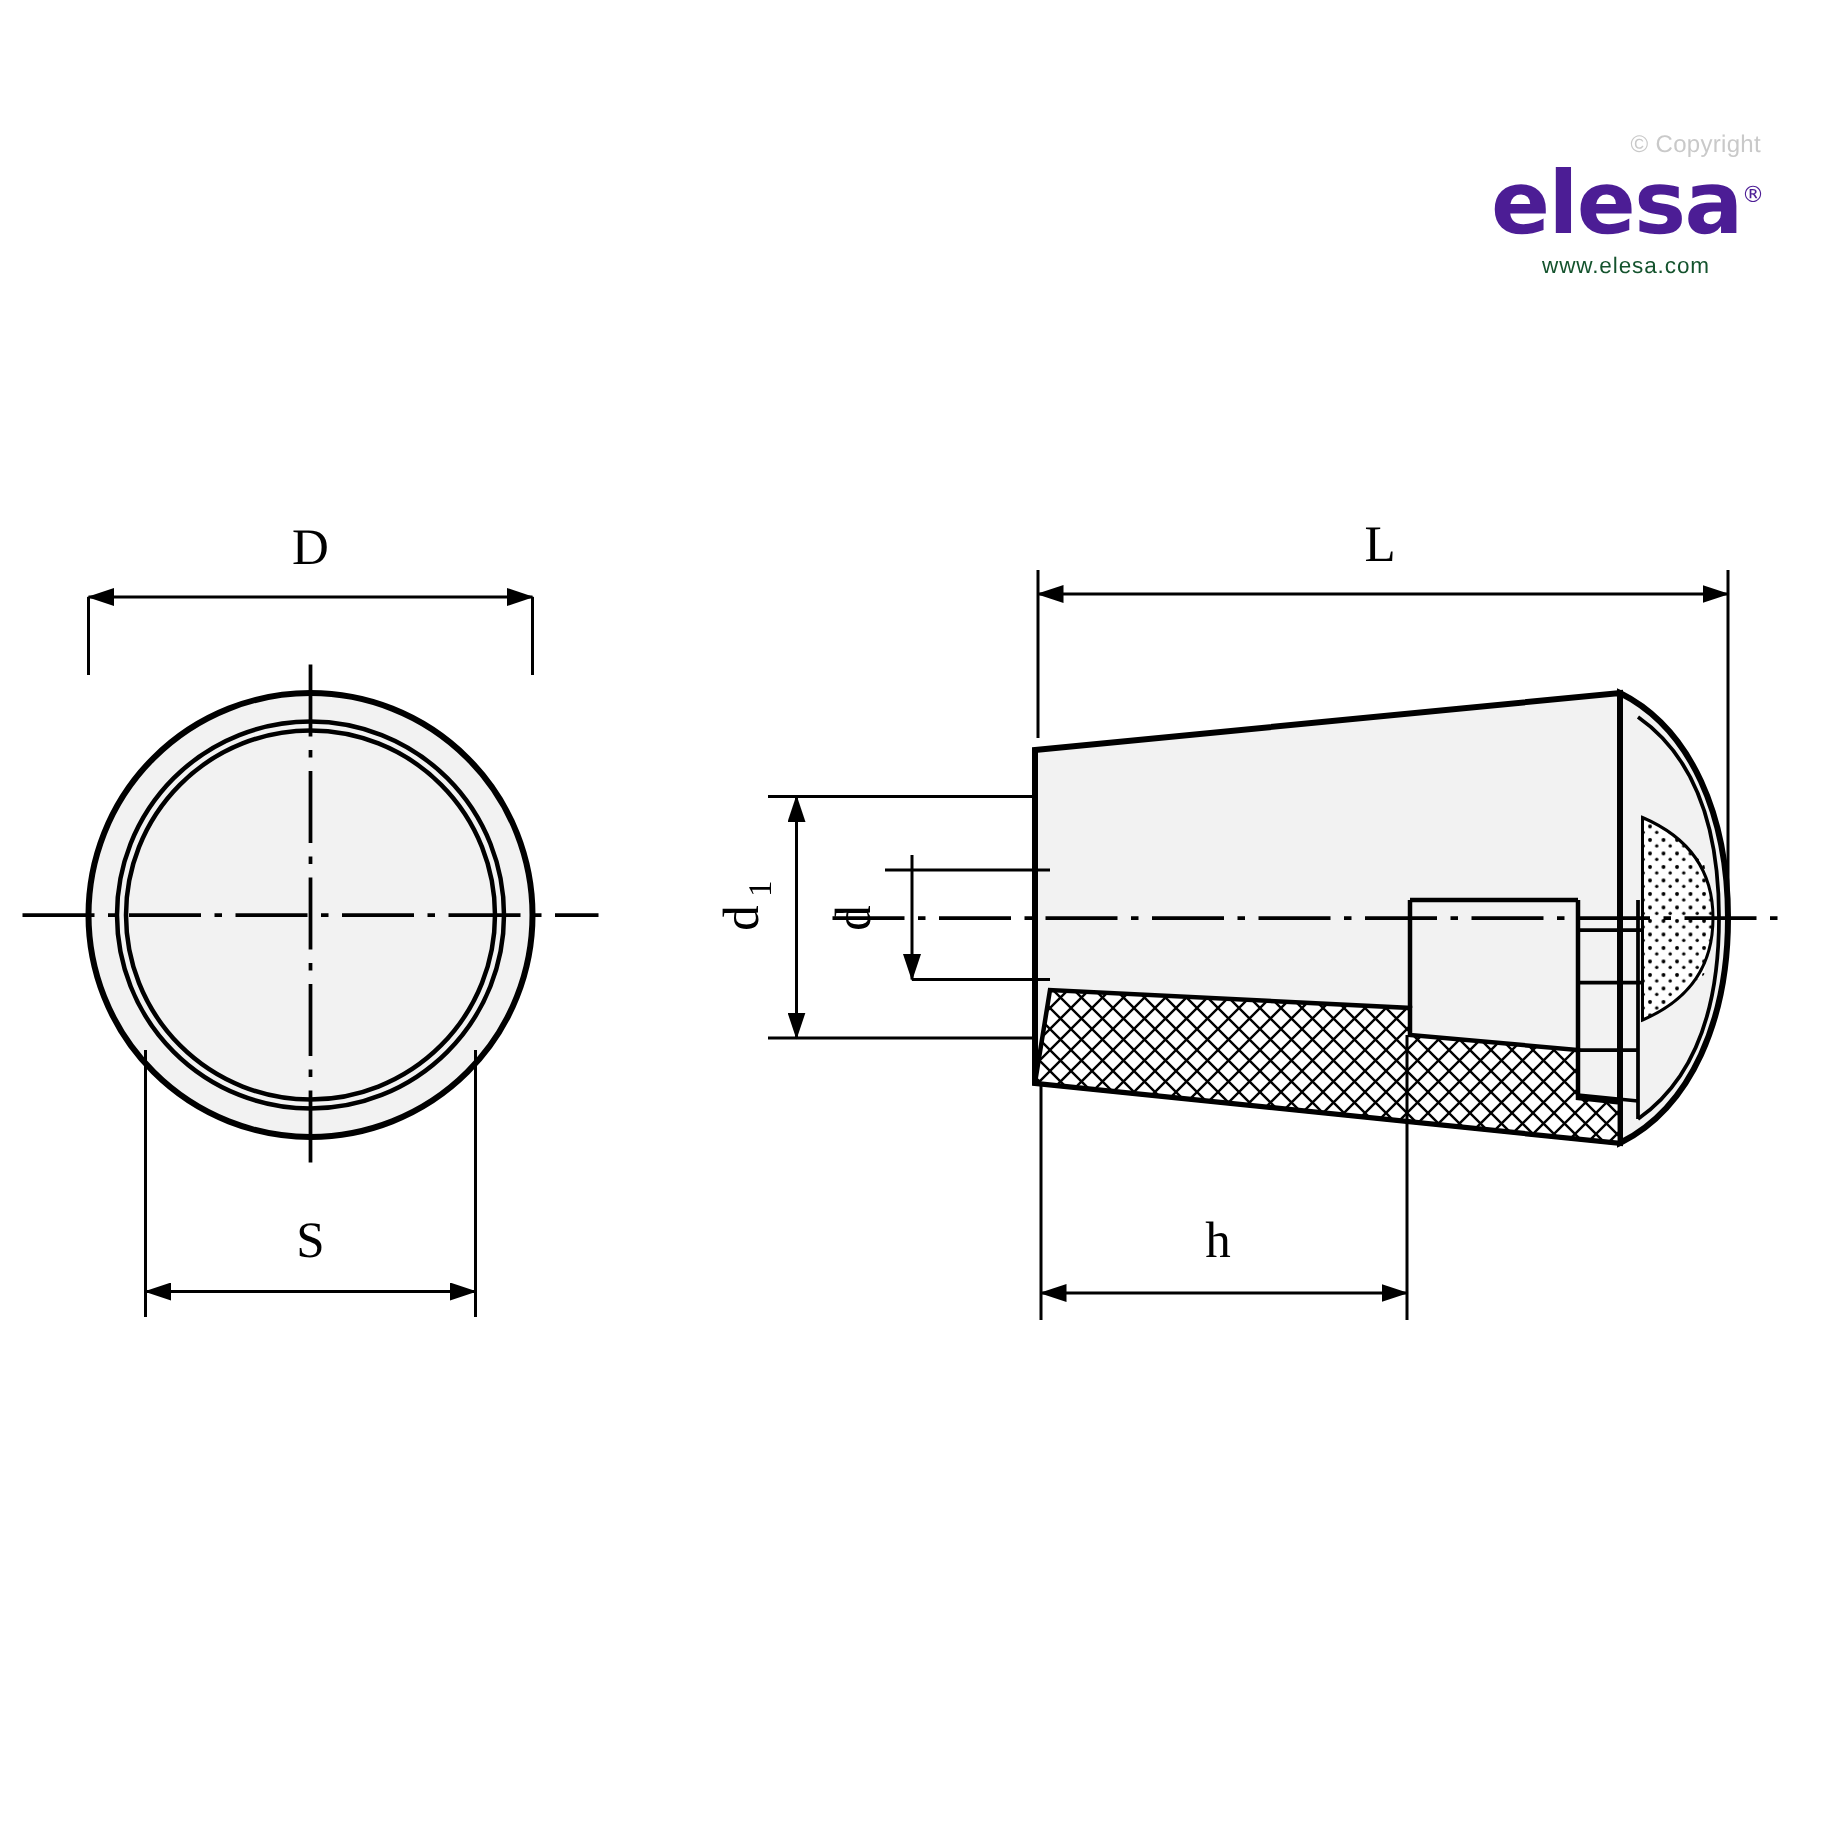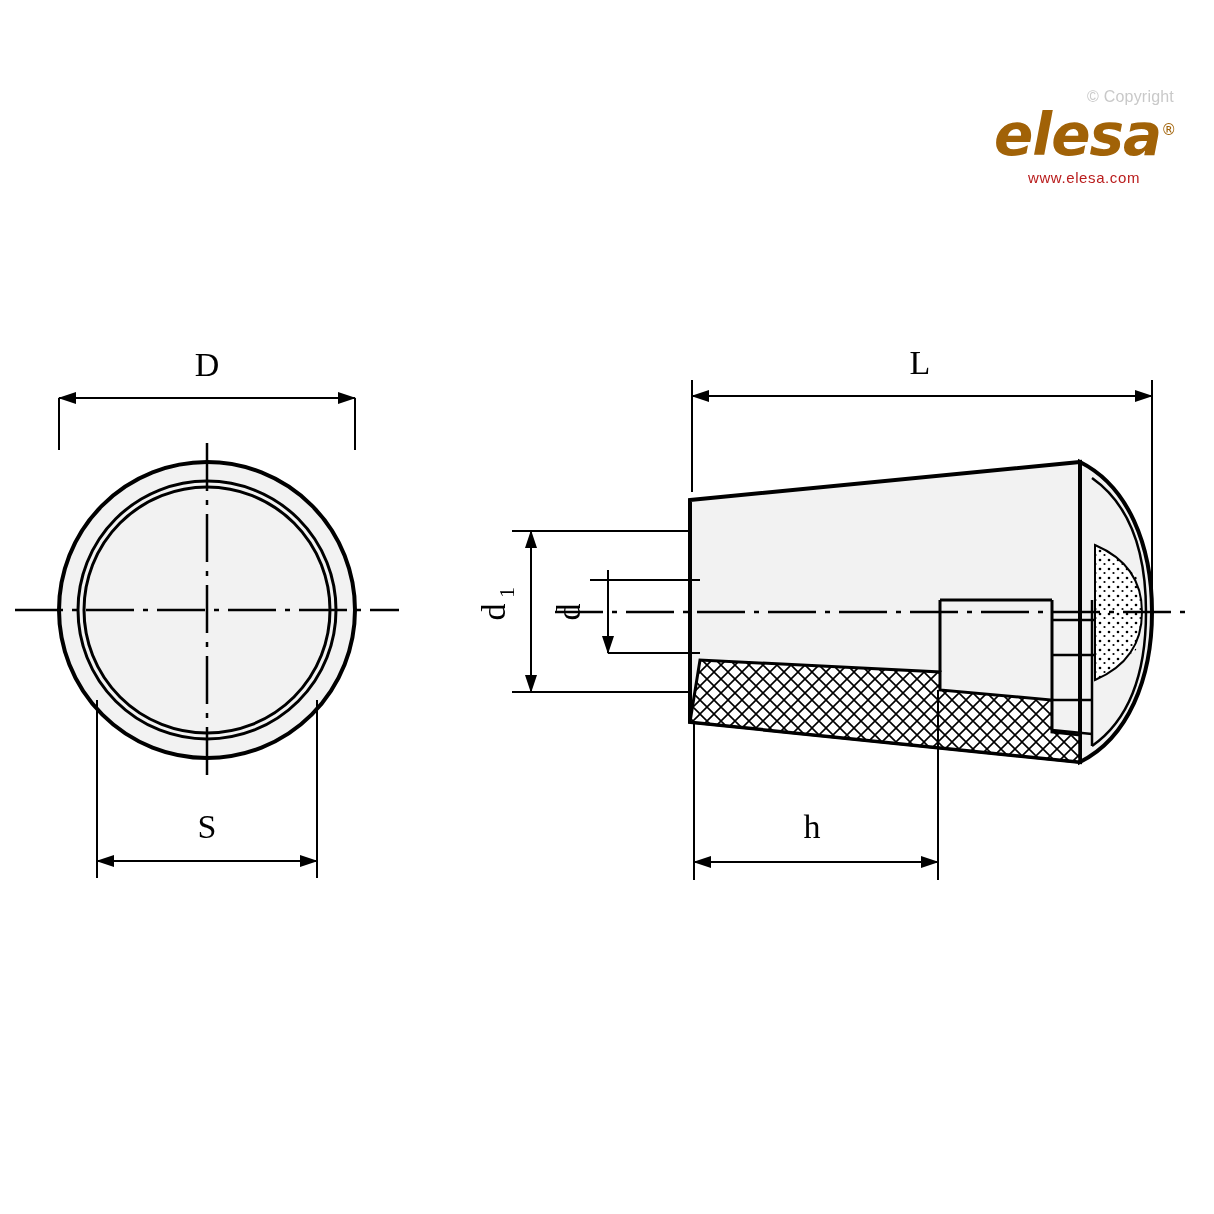--- a/index.html
+++ b/index.html
@@ -31,35 +31,34 @@
     font-size: 16px;
     color: #c9c9c9;
     text-align: right;
     letter-spacing: 0.2px;
     margin-bottom: 2px;
   }
   .watermark .brand {
     font-family: "DejaVu Sans", sans-serif;
     font-size: 58px;
     font-weight: bold;
-    color: #a16207;
+    color: #4c1d95;
     line-height: 0.95;
     letter-spacing: -1px;
     position: relative;
     display: inline-block;
-    font-style: italic;
   }
   .watermark .brand .reg {
     font-size: 15px;
     vertical-align: super;
     font-weight: normal;
   }
   .watermark .url {
     font-size: 15px;
-    color: #b91c1c;
+    color: #14532d;
     letter-spacing: 0.6px;
     margin-top: 6px;
   }
   svg.drawing {
     position: absolute;
     left: 0;
     top: 0;
   }
   .dimlabel {
     font-family: "Liberation Serif", serif;

